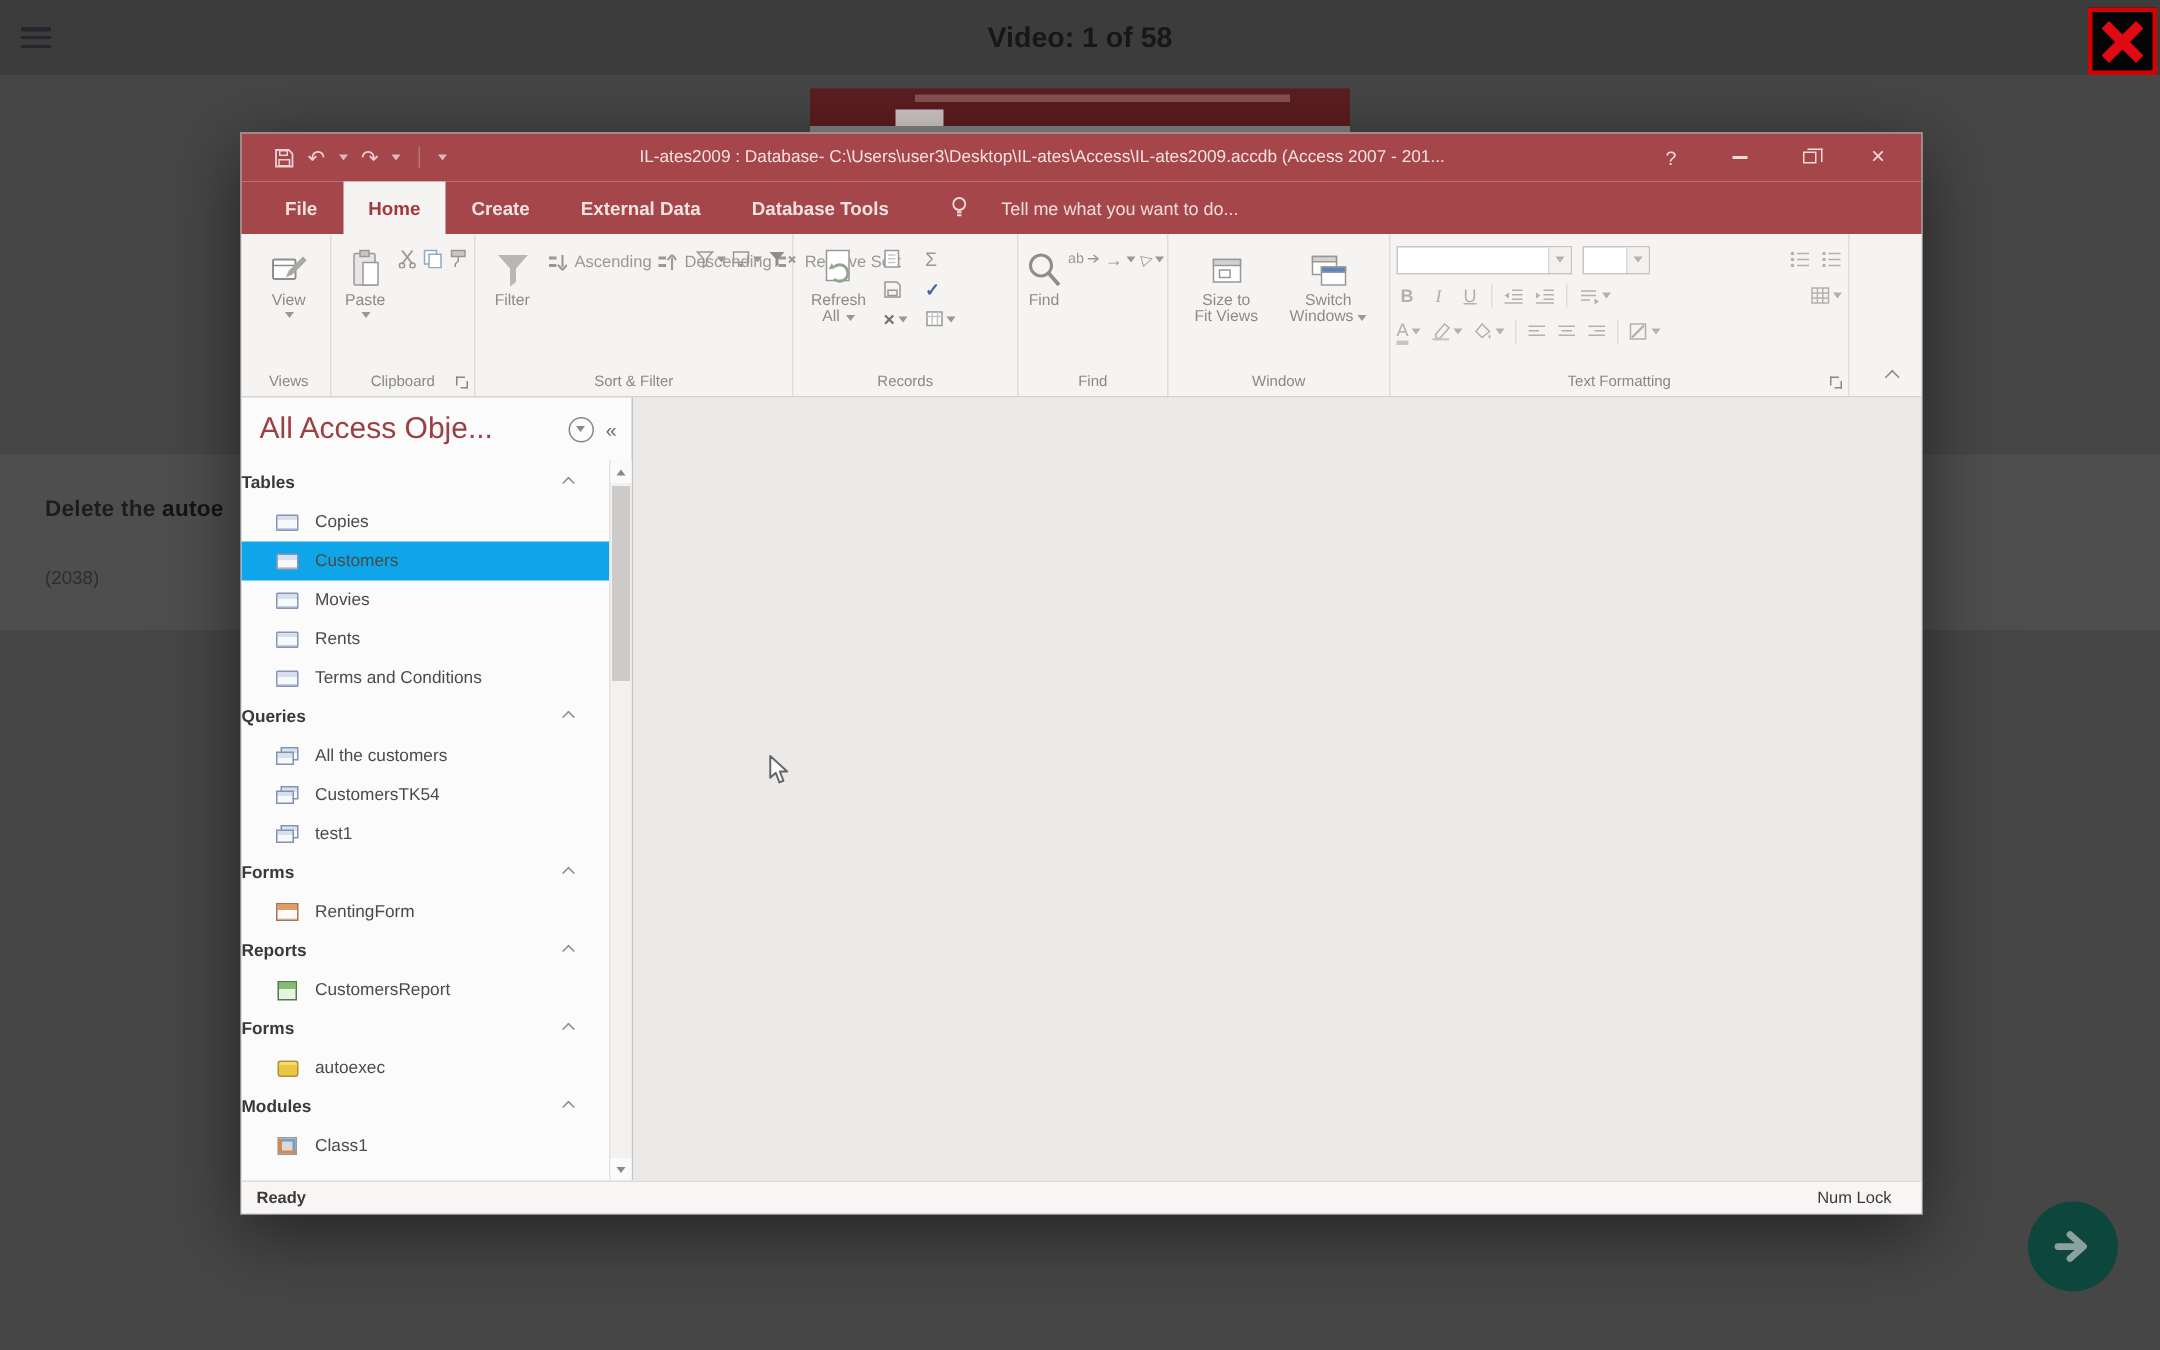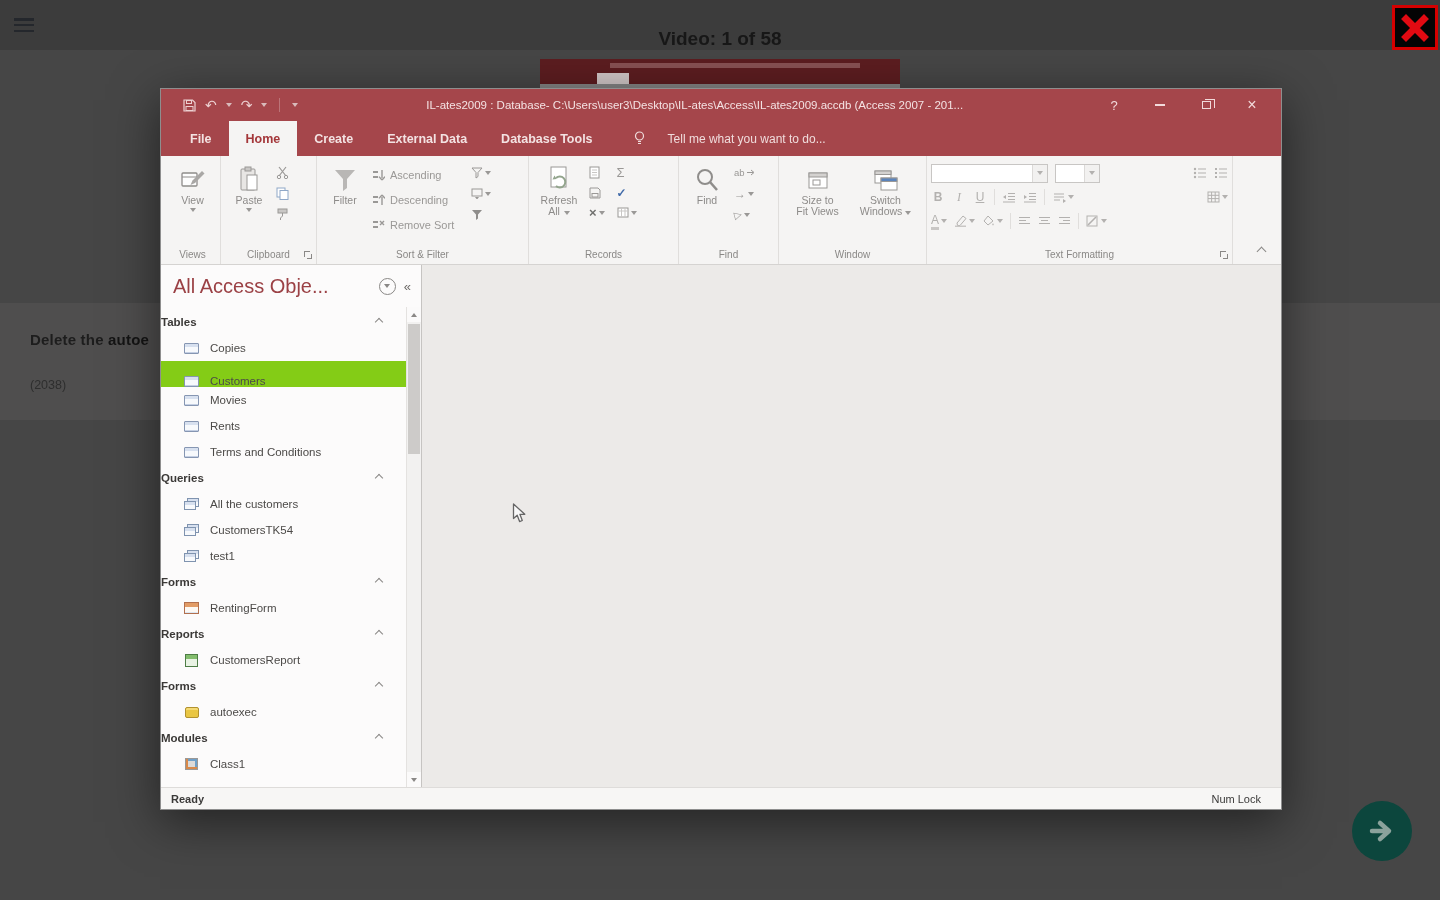--- a/index.html
+++ b/index.html
@@ -3,21 +3,21 @@
 <meta charset="utf-8">
 <style>
   * { box-sizing: border-box; margin: 0; padding: 0; }
   html,body { width:1440px; height:900px; overflow:hidden; }
   body { background:#464646; font-family:"Liberation Sans", sans-serif; position:relative; }
 
   
   .topbar { position:absolute; left:0; top:0; width:1440px; height:50px; background:#3c3c3c; z-index:10; }
   .hamburger { position:absolute; left:14px; top:18px; width:20px; height:14px; display:flex; flex-direction:column; justify-content:space-between; cursor:pointer; }
   .hamburger i { display:block; height:2.5px; background:#24272c; }
-  .video-title { position:absolute; left:0; right:0; top:15px; text-align:center; font-size:19px; font-weight:600; color:#171717;margin-top:13px; }
+  .video-title { position:absolute; left:0; right:0; top:15px; text-align:center; font-size:19px; font-weight:600; color:#171717; }
   .overlay-close { position:absolute; left:1392px; top:5px; width:46px; height:45px; background:#040404; border:3px solid #d50000; display:flex; align-items:center; justify-content:center; z-index:20; cursor:pointer; }
   .q-band { position:absolute; left:0; top:303px; width:1440px; height:117px; background:#4f4e4e; z-index:1; }
   .q-text { position:absolute; left:30px; top:28px; font-size:15px; color:#1d1d1d; font-weight:600; letter-spacing:.2px; }
   .q-text b { font-weight:800; color:#141414; }
   .q-id { position:absolute; left:30px; top:75px; font-size:12.5px; color:#2e2e2e; }
   .mini-win { position:absolute; left:540px; top:59px; width:360px; height:29px; background:#5c1d20; z-index:2; }
   .mini-win .mini-tab { position:absolute; left:57px; bottom:4px; width:32px; height:11px; background:#cfc5c5; }
   .mini-win .mini-strip { position:absolute; left:0; bottom:0; width:100%; height:4px; background:#838383; }
   .mini-win .mini-text { position:absolute; left:70px; top:4px; width:250px; height:5px; background:rgba(215,180,180,.35); }
   .next-btn { position:absolute; left:1352px; top:801px; width:60px; height:60px; border-radius:50%; background:#0c463d; display:flex; align-items:center; justify-content:center; z-index:10; cursor:pointer; }
@@ -42,21 +42,21 @@
   .tab.active { background:#f5f4f3; color:#a4373a; }
   .tellme { display:flex; align-items:center; gap:23px; margin-left:24px; color:#f0dcdc; font-size:12px; cursor:pointer; }
 
   .ribbon { height:109px; background:#f5f4f3; border-bottom:1px solid #d5d3d1; display:flex; padding-left:4px; position:relative; flex:none; }
   .rgroup { position:relative; border-right:1px solid #e0deDC; display:flex; flex-direction:column; padding:3px 4px 0 4px; }
   .gbody { flex:1; display:flex; align-items:flex-start; }
   .glabel { height:17px; font-size:10px; color:#8a8886; text-align:center; line-height:15px; white-space:nowrap; }
   .bigbtn { width:48px; display:flex; flex-direction:column; align-items:center; gap:2px; padding-top:4px; font-size:10.5px; color:#8d8b89; cursor:pointer; }
   .bigbtn .bicon { height:30px; display:flex; align-items:flex-end; justify-content:center; }
   .blabel { text-align:center; line-height:11px; }
-  .smallcol { display:flex; flex-direction:column; justify-content:flex-start; gap:4px; padding-top:5px; margin-left:3px; }
+  .smallcol { display:flex; flex-direction:row; justify-content:flex-start; gap:4px; padding-top:5px; margin-left:3px; }
   .mini { height:17px; display:flex; align-items:center; gap:2px; color:#9a9896; font-size:12px; cursor:pointer; }
   .srow { display:flex; align-items:center; gap:5px; height:21px; font-size:11px; color:#9a9896; cursor:pointer; white-space:nowrap; }
   .rgrid { display:grid; grid-template-columns:auto auto; column-gap:12px; row-gap:3px; padding-top:5px; margin-left:4px; align-items:center; }
   .gsum { font-size:13px; color:#9a9896; }
   .gcheck { font-size:12px; color:#3f69a8; font-weight:700; }
   .gx { font-size:13px; color:#70706e; font-weight:700; line-height:1; }
   .launcher { position:absolute; right:4px; bottom:5px; width:8px; height:8px; }
   .launcher::before { content:""; position:absolute; left:0; top:0; width:5px; height:5px; border-left:1px solid #8a8886; border-top:1px solid #8a8886; }
   .launcher::after { content:""; position:absolute; right:0; bottom:0; width:4px; height:4px; border-right:1px solid #8a8886; border-bottom:1px solid #8a8886; }
   .collapse-chev { position:absolute; right:16px; bottom:9px; width:7px; height:7px; border:solid #8a8886; border-width:1.5px 1.5px 0 0; transform:rotate(-45deg); cursor:pointer; }
@@ -81,21 +81,21 @@
   .nav-title { flex:1; font-size:20px; color:#9b4145; white-space:nowrap; overflow:hidden; }
   .nav-circle { width:17px; height:17px; border-radius:50%; border:1px solid #8a8886; display:flex; align-items:center; justify-content:center; margin-right:8px; cursor:pointer; }
   .nav-circle .car { border-top-color:#8a8886; }
   .nav-chevrons { font-size:13px; color:#6b6966; cursor:pointer; margin-right:4px; }
   .nav-body { flex:1; display:flex; min-height:0; }
   .nav-list { flex:1; padding-top:2px; }
   .nrow { height:26px; display:flex; align-items:center; font-size:11.5px; cursor:pointer; }
   .nrow.header { padding-left:0; padding-right:10px; font-weight:700; color:#3b3937; }
   .hchev { margin-left:auto; width:6px; height:6px; border:solid #8a8886; border-width:1.5px 1.5px 0 0; transform:rotate(-45deg); margin-right:14px; }
   .nrow.item { padding-left:22px; gap:10px; color:#4c4a48; }
-  .nrow.item.selected { background:#84cc16;align-items:flex-end; }
+  .nrow.item.selected { background:#0ea5e9; }
   .nico { width:17px; display:flex; justify-content:center; flex:none; position:relative; }
   .ic-table { width:15px; height:11px; border:1px solid #8696b2; border-radius:1px;
     background:linear-gradient(180deg,#d7e0ef 0 3px,#f7f9fc 3px); box-shadow:inset 0 -4px 0 -3px #c4cfe3; }
   .ic-q { position:relative; width:16px; height:13px; }
   .ic-q i { position:absolute; width:12px; height:9px; border:1px solid #7f93af; background:linear-gradient(180deg,#d7e0ef 0 3px,#f7f9fc 3px); }
   .ic-q i.b { left:3px; top:0; }
   .ic-q i.f { left:0; top:3px; }
   .ic-form { width:15px; height:12px; border:1px solid #b2704e; background:linear-gradient(180deg,#e29c66 0 4px,#fdf9f4 4px); box-shadow:inset 0 -3px 0 -2px #dce6f2; }
   .ic-report { width:13px; height:13px; border:1px solid #4e7d46; background:linear-gradient(180deg,#83bd6d 0 4px,#e9f3e4 4px); }
   .ic-macro { width:14px; height:11px; background:#e9c643; border:1px solid #b2922f; border-radius:2px; box-shadow:inset 0 2px 0 #f5da74; }

